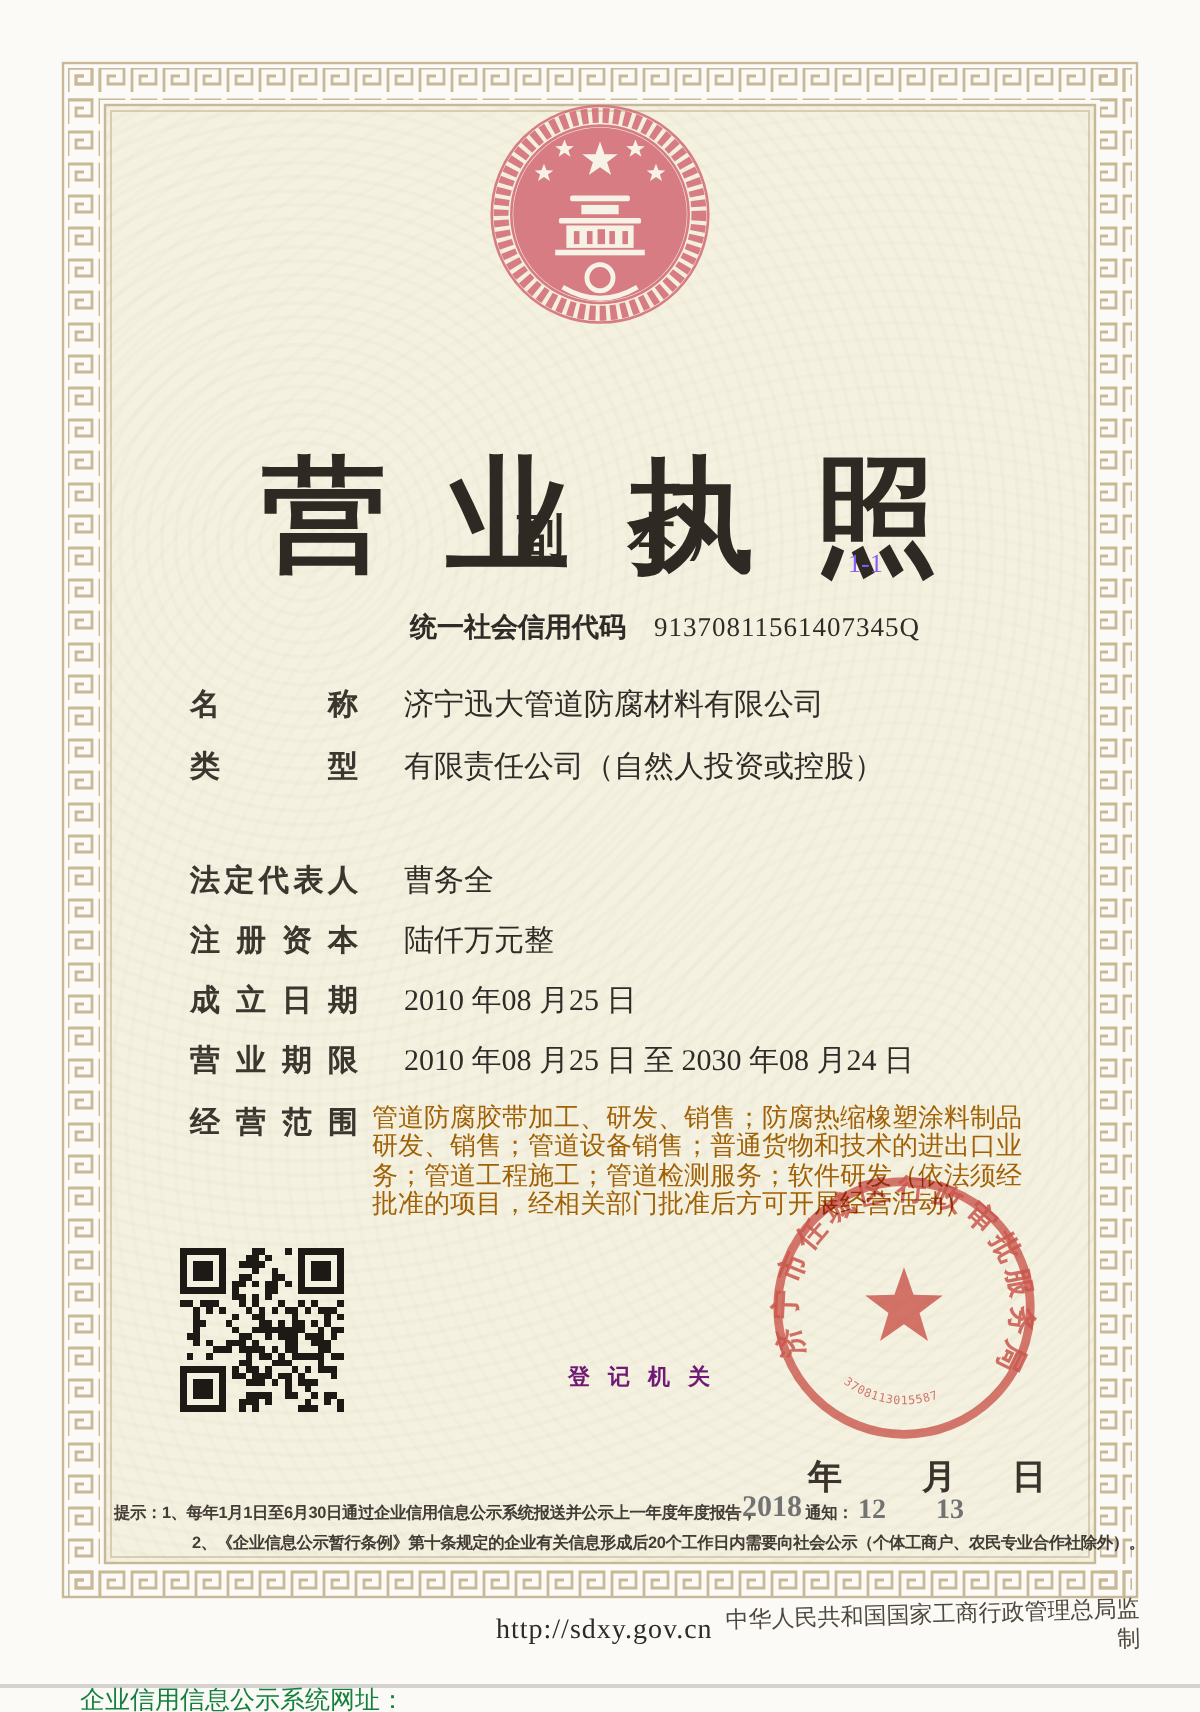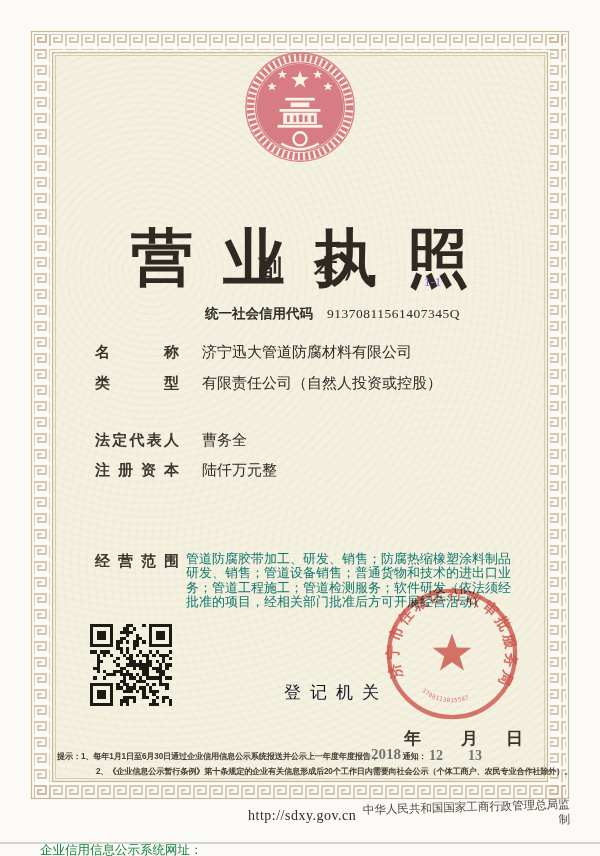--- a/index.html
+++ b/index.html
@@ -18,25 +18,25 @@
   .subtitle{left:0;right:0;top:252px;text-align:center;font-size:24px;font-weight:bold;
             color:#2e2923;letter-spacing:4px;}
   .copy-num{left:424px;top:258px;font-size:13px;color:#8b5cf6;margin-top:16px;}
   .credit{left:205px;top:305px;font-size:13.5px;color:#2f2b26;white-space:nowrap;}
   .credit .clabel{font-family:Liberation Serif, serif;font-weight:bold;margin-right:14px;}
   .credit .cvalue{letter-spacing:.5px;text-align:center;}
   .row{left:95px;width:450px;display:flex;}
   .flabel{width:84px;font-family:"Liberation Sans","DejaVu Sans",sans-serif;font-weight:bold;
           font-size:15px;color:#3b362e;text-align:justify;text-align-last:justify;flex:0 0 84px;}
   .fvalue{margin-left:23px;font-size:15px;color:#2f2b26;white-space:nowrap;}
-  .scope-lines{margin-left:7px;font-size:13px;color:#0f766e;line-height:14.4px;}
+  .scope-lines{margin-left:7px;font-size:13px;color:#a16207;line-height:14.4px;}
   .scope-lines div{white-space:nowrap;}
   .qr{left:90px;top:624px;width:82px;height:82px;}
   .reg-label{left:284px;top:681px;font-family:"Liberation Sans","DejaVu Sans",sans-serif;
-             font-size:17px;font-weight:normal;color:#0f172a;letter-spacing:9px;white-space:nowrap;}
+             font-size:11px;font-weight:bold;color:#701a75;letter-spacing:9px;white-space:nowrap;}
   .seal{left:384px;top:586px;width:136px;height:136px;opacity:.88;mix-blend-mode:multiply;}
   .date-label{font-size:17px;color:#3a342c;font-weight:bold;}
   .date-num{font-size:14px;color:#737373;font-weight:bold;}
   .note{font-family:"Liberation Sans","DejaVu Sans",sans-serif;font-size:8.2px;font-weight:700;
         letter-spacing:-0.2px;color:#433d35;white-space:nowrap;}
   .footer-left{left:40px;top:842px;font-size:12.5px;color:#15803d;}
   .footer-url{left:248px;top:808px;font-size:14px;font-weight:normal;color:#2f2b26;letter-spacing:.5px;}
   .footer-right{left:352px;top:800px;width:218px;font-size:11.5px;color:#4e483e;
                 transform:rotate(-1.6deg);text-align:right;}
   .scan-line{left:0;top:842px;width:600px;height:2px;background:#b4b3ae;opacity:.55;}
@@ -111,20 +111,28 @@
     <div class="flabel">类型</div>
     <div class="fvalue">有限责任公司（自然人投资或控股）</div>
   </div>
   <div class="abs row" style="top:431px">
     <div class="flabel">法定代表人</div>
     <div class="fvalue">曹务全</div>
   </div>
   <div class="abs row" style="top:461px">
     <div class="flabel">注册资本</div>
     <div class="fvalue">陆仟万元整</div>
+  </div>
+  <div class="abs row" style="top:491px">
+    <div class="flabel">成立日期</div>
+    <div class="fvalue">2010 年08 月25 日</div>
+  </div>
+  <div class="abs row" style="top:521px">
+    <div class="flabel">营业期限</div>
+    <div class="fvalue">2010 年08 月25 日 至 2030 年08 月24 日</div>
   </div>
   <div class="abs row" style="top:552px">
     <div class="flabel">经营范围</div>
     <div class="scope-lines">
       <div>管道防腐胶带加工、研发、销售；防腐热缩橡塑涂料制品</div>
       <div>研发、销售；管道设备销售；普通货物和技术的进出口业</div>
       <div>务；管道工程施工；管道检测服务；软件研发（依法须经</div>
       <div>批准的项目，经相关部门批准后方可开展经营活动）</div>
     </div>
   </div>

